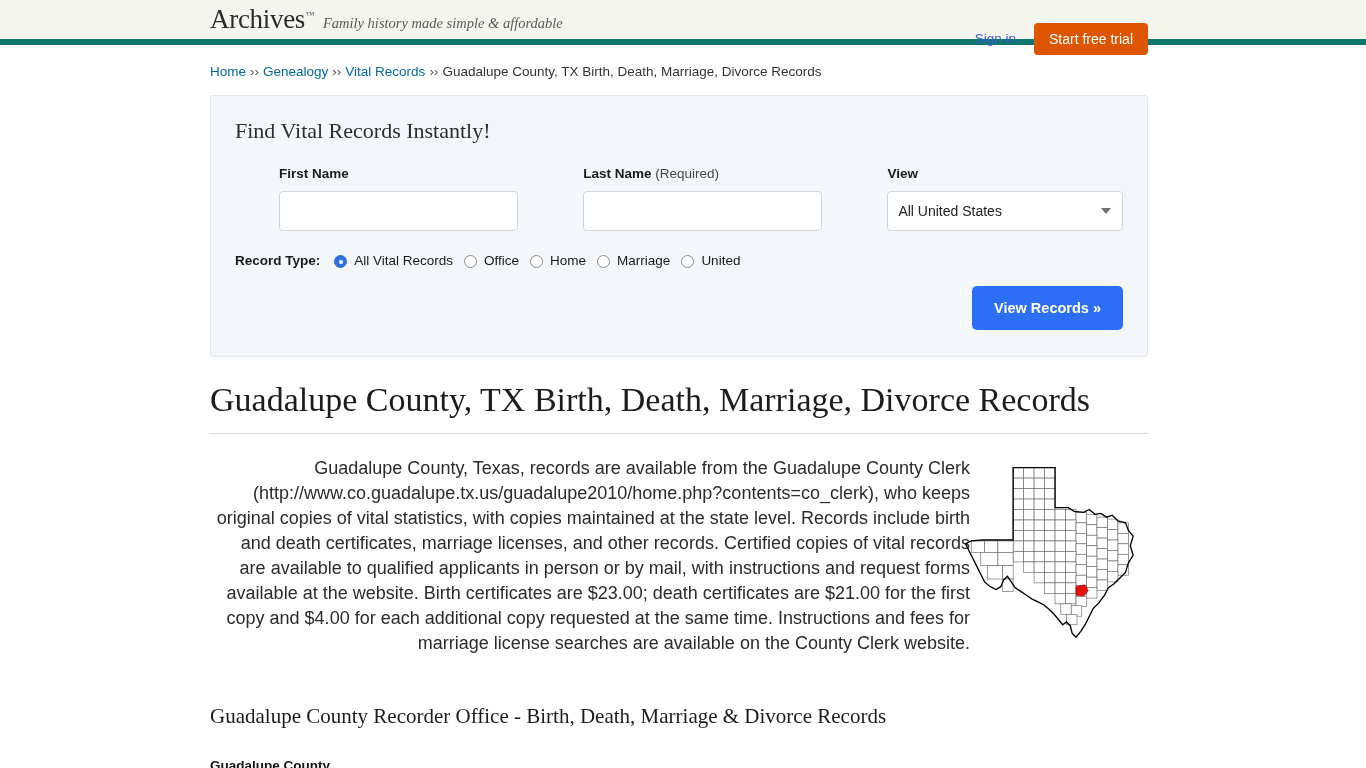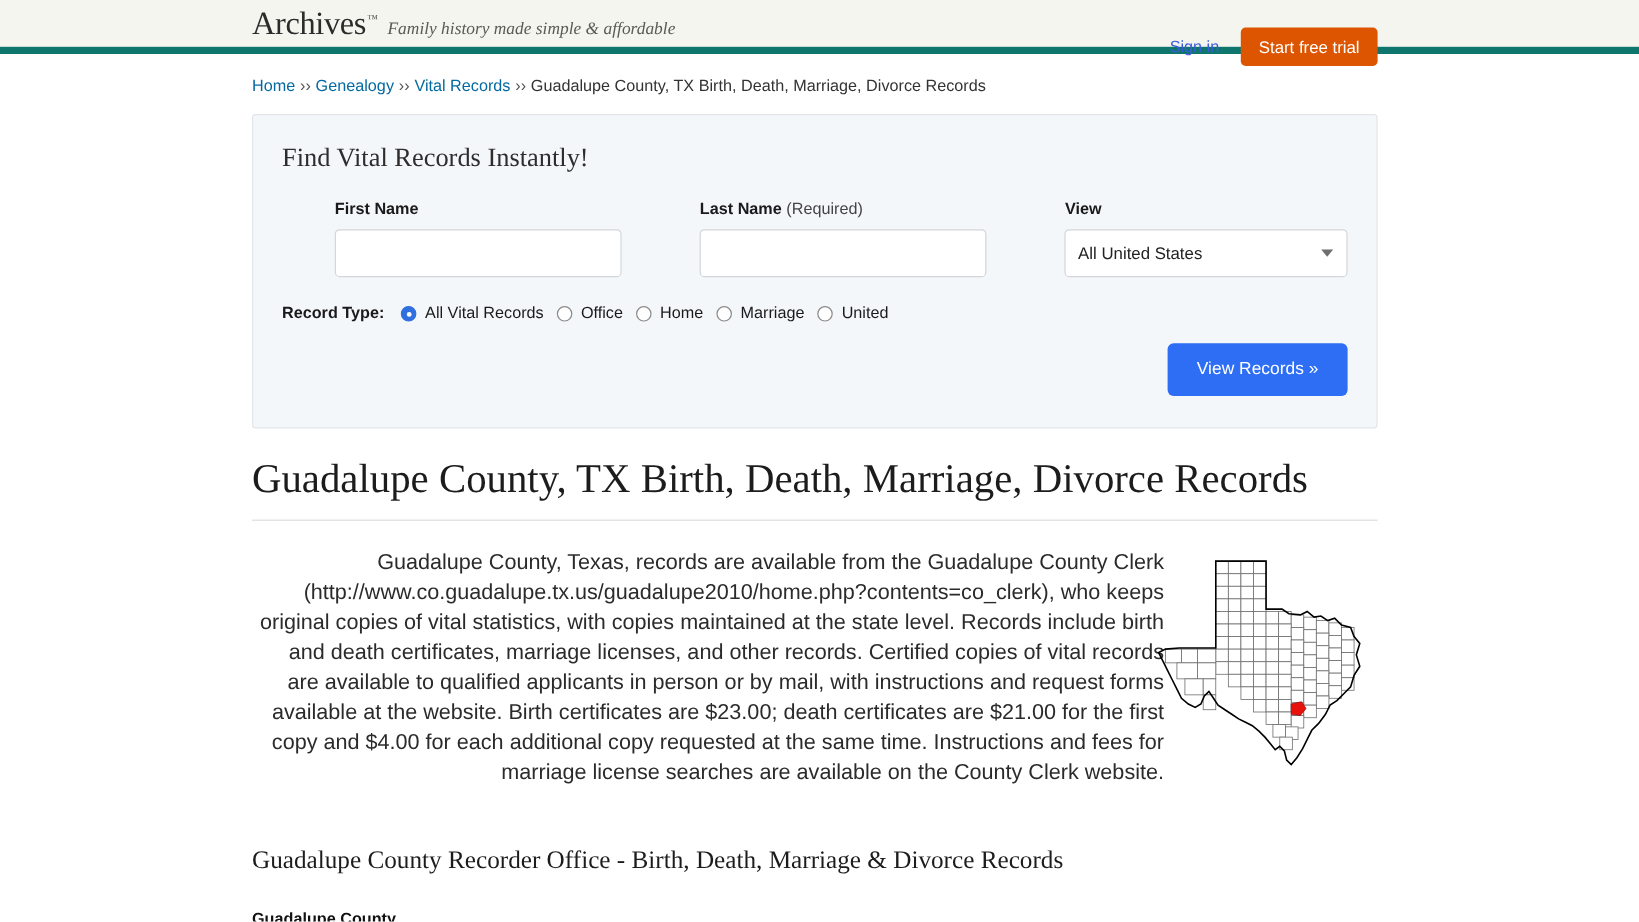--- a/index.html
+++ b/index.html
@@ -224,21 +224,21 @@
     display: flex;
     justify-content: flex-end;
     margin-top: 18px;
   }
   .view-records-btn {
     background: #2d6ef5;
     color: #ffffff;
     border: none;
     border-radius: 5px;
     font-size: 14.5px;
-    font-weight: normal;
+    font-weight: bold;
     padding: 0 22px;
     height: 44px;
     min-width: 150px;
     cursor: pointer;
     font-family: "Liberation Sans", sans-serif;
   }
 
   
   .main-title {
     font-family: "Liberation Serif", serif;

